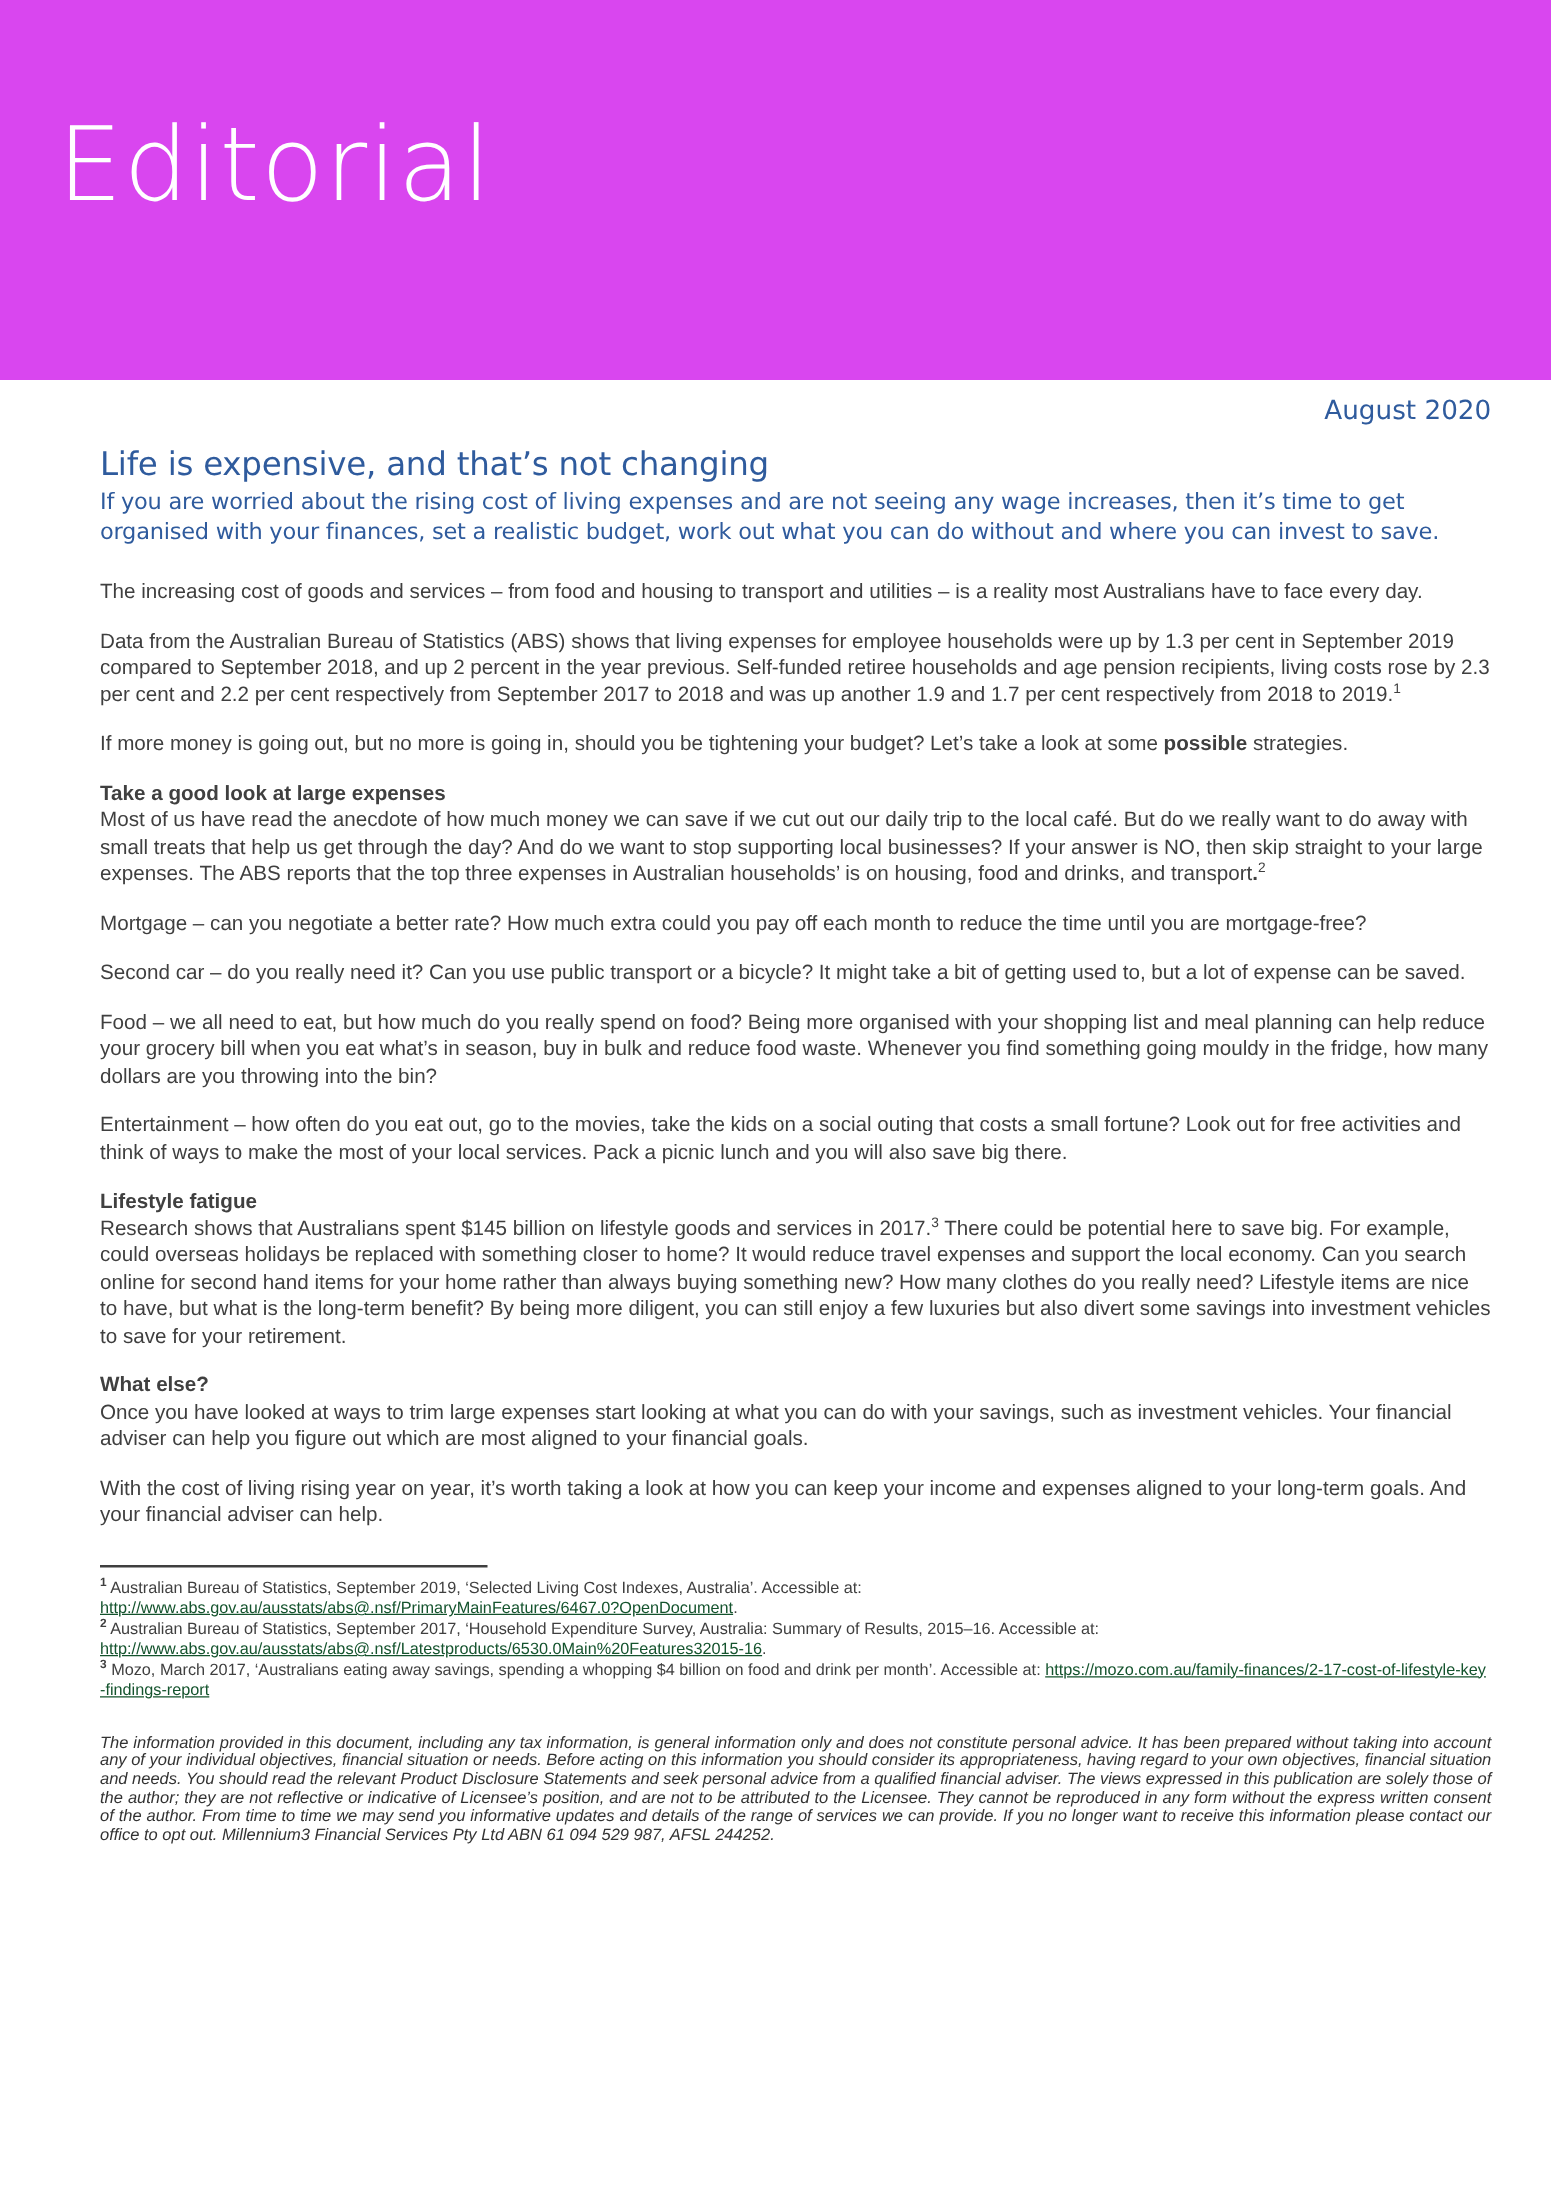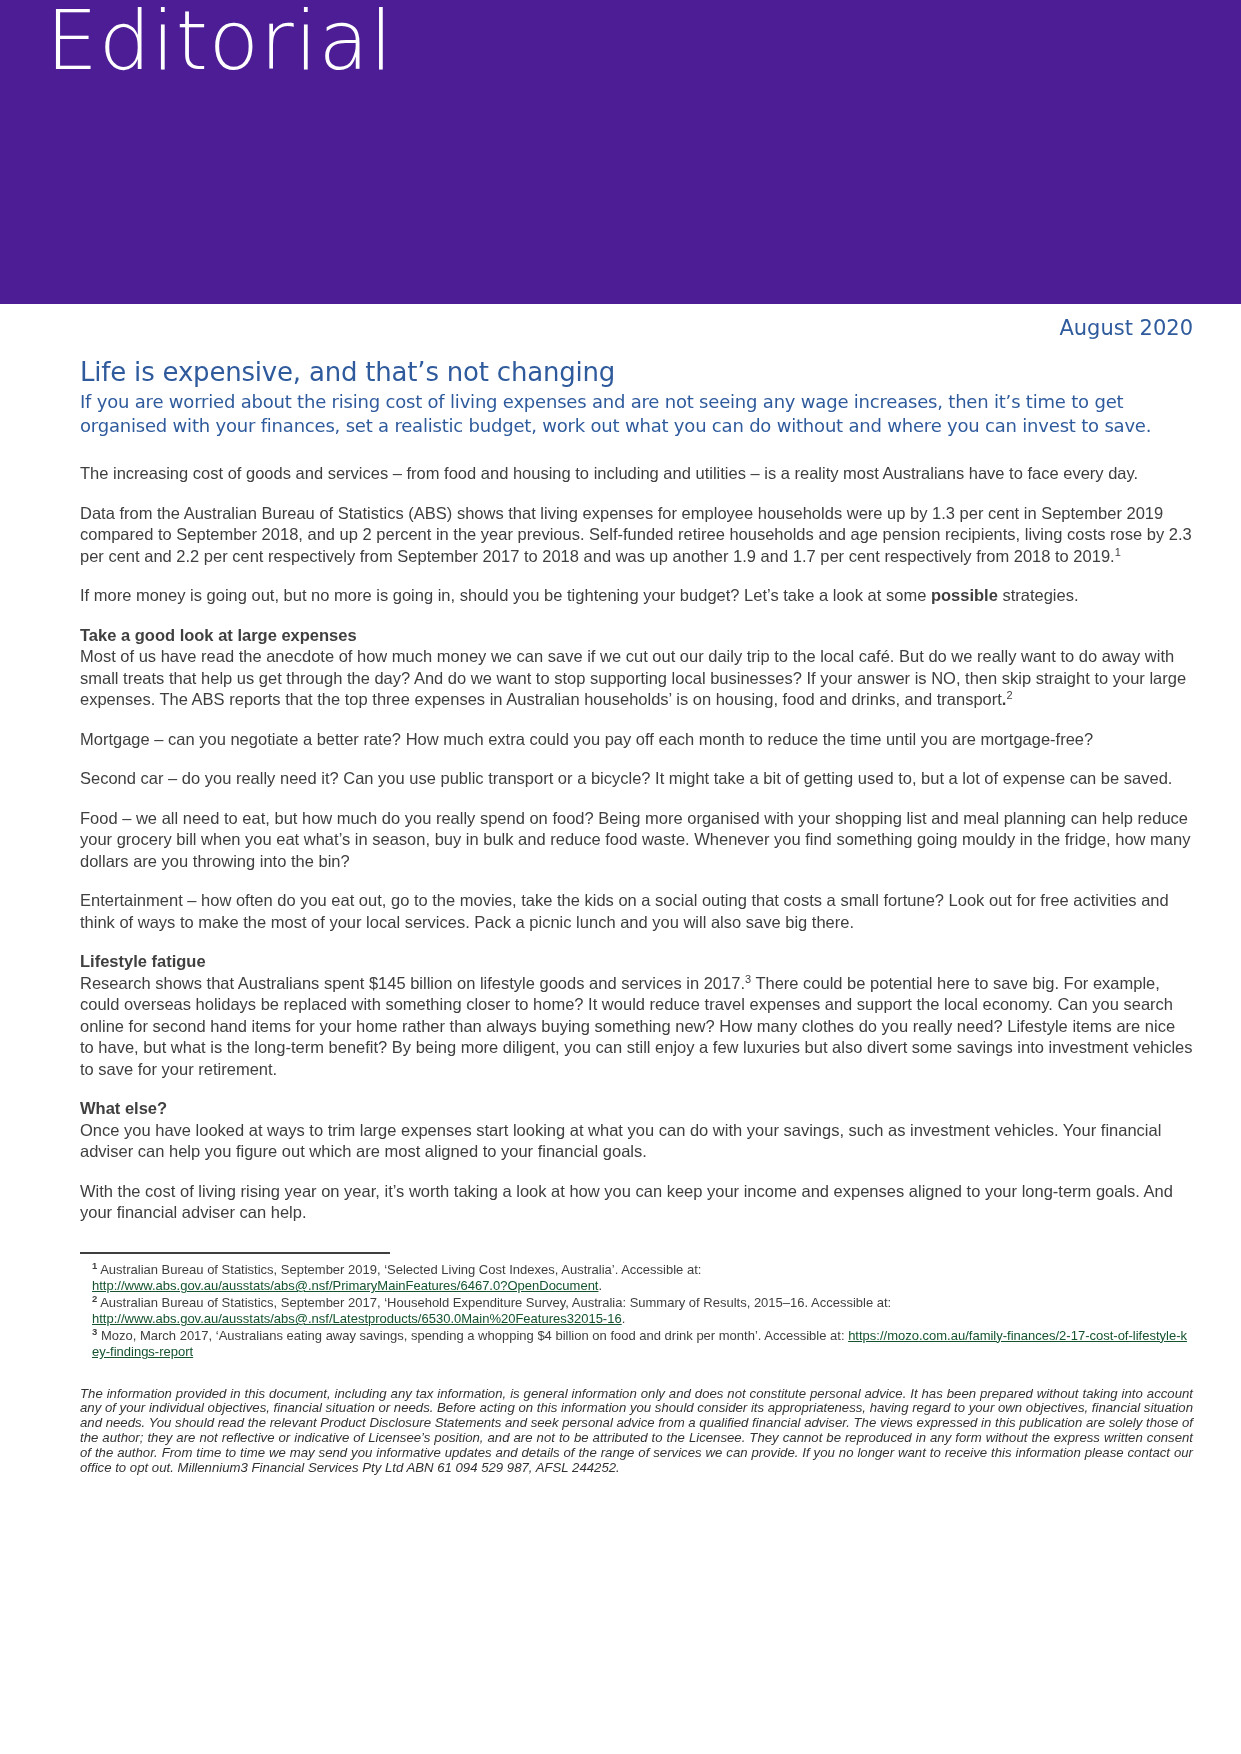--- a/index.html
+++ b/index.html
@@ -10,23 +10,23 @@
     height: 1754px;
     background: #ffffff;
     overflow: hidden;
     font-family: "Liberation Sans", sans-serif;
     color: #3f3f3f;
   }
   
   .banner {
     width: 100%;
     height: 304px;
-    background: #4c1d95;
+    background: #d946ef;
     display: flex;
-    align-items: flex-start;
+    align-items: center;
     padding: 0 4px 38px 46px;
   }
   .banner-title {
     color: #ffffff;
     font-family: "DejaVu Sans", sans-serif;
     font-weight: 200;
     font-size: 82px;
     line-height: 1;
     letter-spacing: 1px;
   }
@@ -67,21 +67,21 @@
   p.after-heading { margin-top: 0; }
   sup.fn-ref { font-size: 11px; vertical-align: super; line-height: 0; }
   .bold-inline { font-weight: bold; }
   
   .footnote-sep {
     margin-top: 28px;
     width: 310px;
     border: 0;
     border-top: 2px solid #3f3f3f;
   }
-  .footnotes { margin-top: 8px; font-size: 13px; line-height: 16.5px; color: #3f3f3f; margin-left: 12px; }
+  .footnotes { margin-top: 8px; font-size: 13px; line-height: 16.5px; color: #3f3f3f; }
   .footnote { margin: 0; }
   .footnote sup { font-size: 9.5px; font-weight: bold; vertical-align: super; line-height: 0; }
   a.fn-link {
     color: #14532d;
     text-decoration: underline;
     cursor: pointer;
     word-break: break-all;
   }
   
   .disclaimer {
@@ -103,21 +103,21 @@
   </header>
 
   <main class="content">
 
     <div class="date-row">August 2020</div>
 
     <h2 class="article-title">Life is expensive, and that’s not changing</h2>
 
     <p class="intro">If you are worried about the rising cost of living expenses and are not seeing any wage increases, then it’s time to get organised with your finances, set a realistic budget, work out what you can do without and where you can invest to save.</p>
 
-    <p class="body-para first">The increasing cost of goods and services – from food and housing to including and utilities – is a reality most Australians have to face every day.</p>
+    <p class="body-para first">The increasing cost of goods and services – from food and housing to transport and utilities – is a reality most Australians have to face every day.</p>
 
     <p class="body-para"><span>Data from the Australian Bureau of Statistics (ABS) shows that living expenses for employee households were up by 1.3 per cent in September 2019 compared to September 2018, and up 2 percent in the year previous. Self-funded retiree households and age pension recipients, living costs rose by 2.3 per cent and 2.2 per cent respectively from September 2017 to 2018 and was up another 1.9 and 1.7 per cent respectively from 2018 to 2019.</span><sup class="fn-ref">1</sup></p>
 
     <p class="body-para"><span>If more money is going out, but no more is going in, should you be tightening your budget? Let’s take a look at some </span><span class="bold-inline">possible</span><span> strategies.</span></p>
 
     <h3 class="section-heading">Take a good look at large expenses</h3>
     <p class="body-para after-heading"><span>Most of us have read the anecdote of how much money we can save if we cut out our daily trip to the local café. But do we really want to do away with small treats that help us get through the day? And do we want to stop supporting local businesses? If your answer is NO, then skip straight to your large expenses. The ABS reports that the top three expenses in Australian households’ is on housing, food and drinks, and transport</span><span class="bold-inline">.</span><sup class="fn-ref">2</sup></p>
 
     <p class="body-para">Mortgage – can you negotiate a better rate? How much extra could you pay off each month to reduce the time until you are mortgage-free?</p>
 

